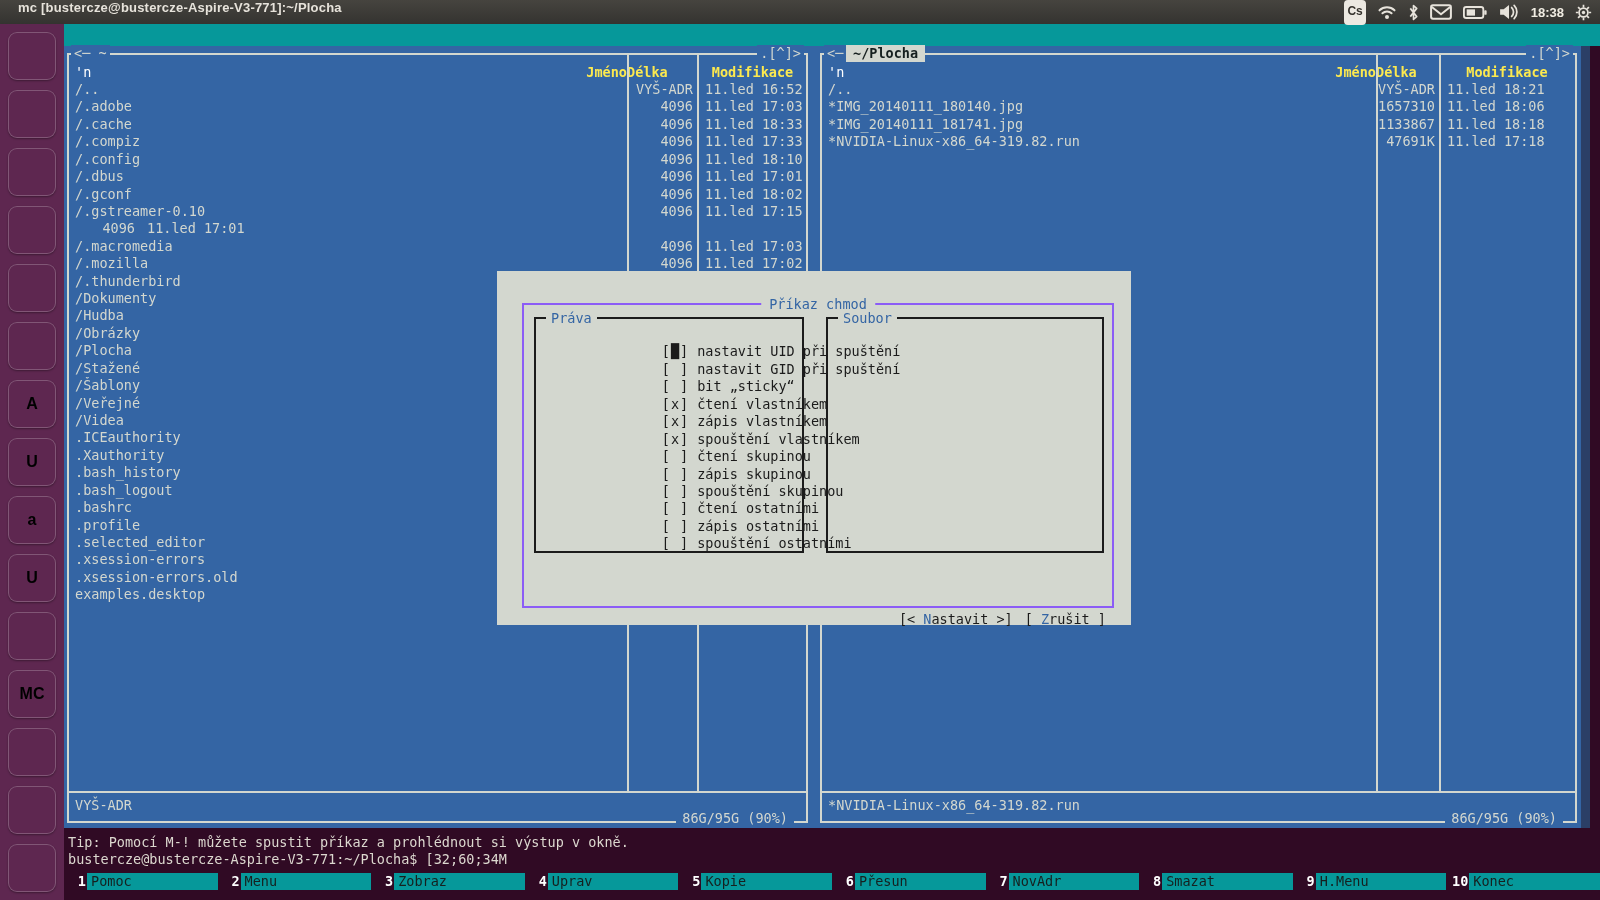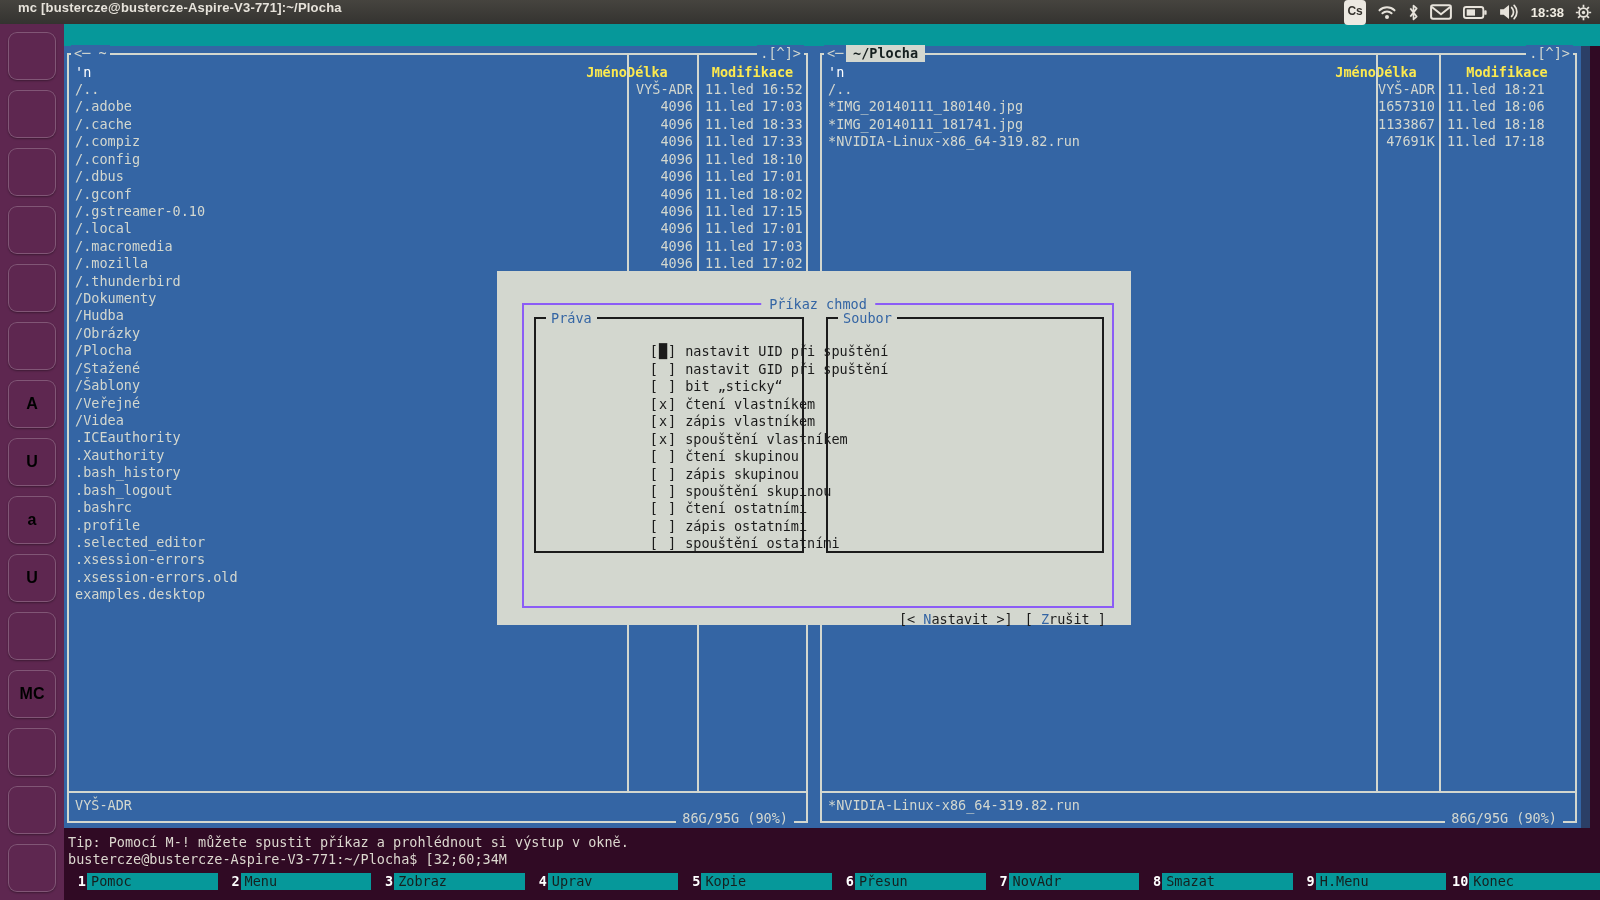--- a/index.html
+++ b/index.html
@@ -74,21 +74,21 @@
   
   .dialog{position:absolute;left:433px;top:247px;width:634px;height:354px;background:#d3d7cf;color:#1b1b1b;z-index:20}
   .d-outer{position:absolute;left:25px;top:32px;width:588px;height:301px;border:2px solid #8b5cf6}
   .d-title{position:absolute;top:-10px;left:50%;transform:translateX(-50%);background:#d3d7cf;
            padding:0 8px;color:#3465a4;white-space:pre;line-height:18px}
   .grp{position:absolute;border:2px solid #1b1b1b;box-sizing:border-box}
   .grp-perm{left:10px;top:12px;width:270px;height:236px}
   .grp-file{left:302px;top:12px;width:278px;height:236px}
   .grp-label{position:absolute;top:-10px;left:10px;background:#d3d7cf;padding:0 5px;color:#3465a4;line-height:18px}
   .grp-body{position:absolute;left:0;top:7px;right:0}
-  .chk,.fline{height:17.45px;line-height:17.45px;white-space:pre}
+  .chk,.fline{height:17.45px;line-height:17.45px;padding-left:12px;white-space:pre}
   .chk .box{letter-spacing:1px}
   .chk .lbl{margin-left:8px}
   .d-buttons{position:absolute;left:0;width:100%;top:274px;text-align:right;white-space:pre}
   .dbtn{margin:0 6px;cursor:default}
   .dbtn .hot{color:#3465a4}
 
   
   .hintband{position:absolute;left:0;top:804px;width:1536px;height:45px;background:#300a24;color:#dcd8cf}
   .hint,.cmd{height:17.45px;line-height:17.45px;padding-left:4px;white-space:pre}
   .hint{margin-top:6px}
@@ -256,21 +256,21 @@
           <div class="row">
             <span class="c-name">/.dbus</span><span class="c-size">4096</span><span class="c-date">11.led 17:01</span>
           </div>
           <div class="row">
             <span class="c-name">/.gconf</span><span class="c-size">4096</span><span class="c-date">11.led 18:02</span>
           </div>
           <div class="row">
             <span class="c-name">/.gstreamer-0.10</span><span class="c-size">4096</span><span class="c-date">11.led 17:15</span>
           </div>
           <div class="row">
-            <span class="c-name">/.local</span><span class="c-size">4096</span><span class="c-date">11.led 17:01</span>
+            <span class="c-size">4096</span><span class="c-date">11.led 17:01</span>
           </div>
           <div class="row">
             <span class="c-name">/.macromedia</span><span class="c-size">4096</span><span class="c-date">11.led 17:03</span>
           </div>
           <div class="row">
             <span class="c-name">/.mozilla</span><span class="c-size">4096</span><span class="c-date">11.led 17:02</span>
           </div>
           <div class="row">
             <span class="c-name">/.thunderbird</span><span class="c-size"></span><span class="c-date"></span>
           </div>

